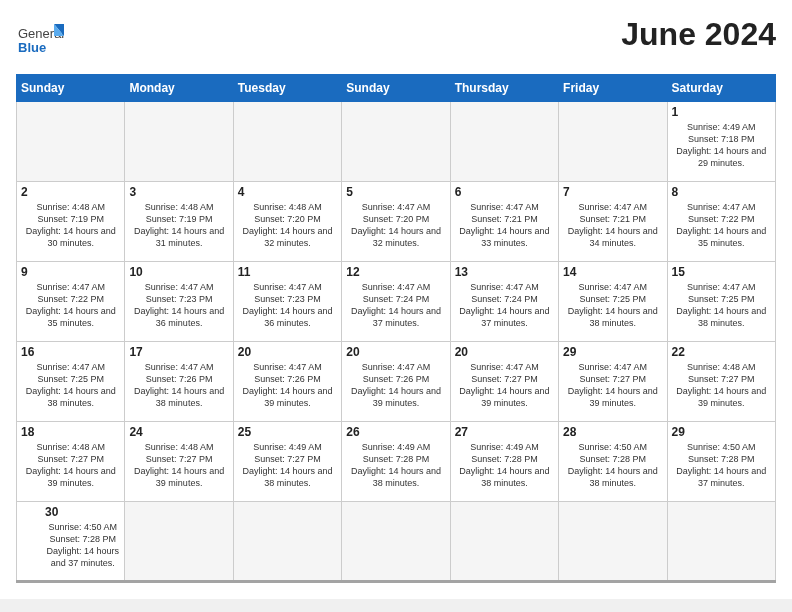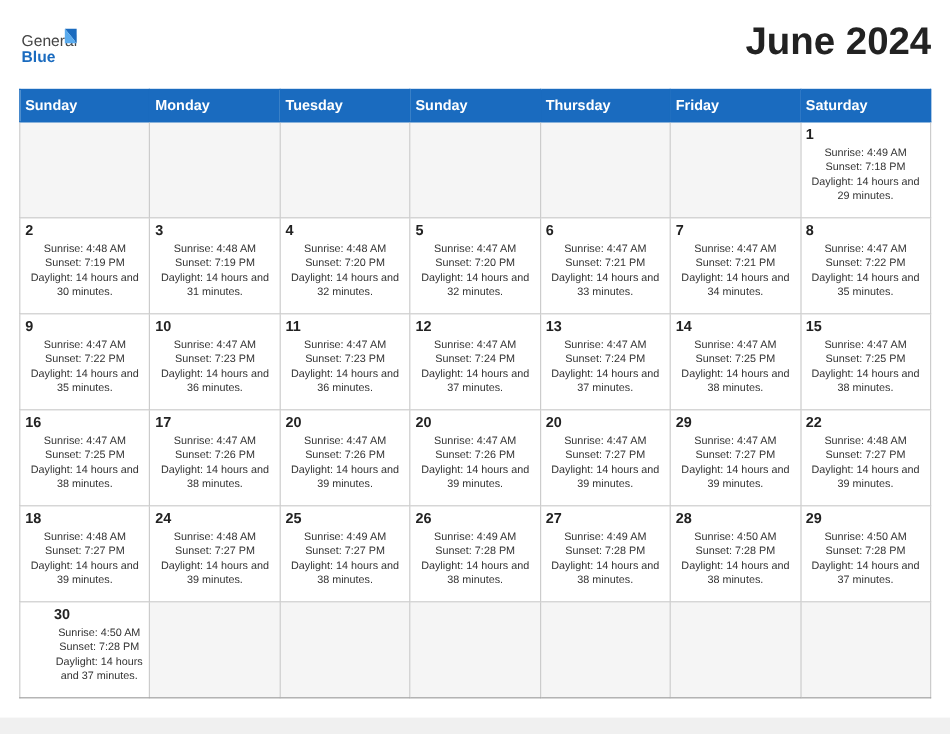--- a/index.html
+++ b/index.html
@@ -70,21 +70,21 @@
       color: #222;
       margin-bottom: 2px;
     }
     .day-info {
       font-size: 9px;
       color: #333;
       line-height: 1.35;
       text-align: center;
     }
     tbody tr:last-child td {
-      border-bottom: 1px solid #a3a3a3;
+      border-bottom: 3px solid #a3a3a3;
       padding-left: 28px;
     }
   </style>
 </head>
 <body>
 
 <div class="page">
   <div class="header">
     <div class="logo">
       <svg width="48" height="48" viewBox="0 0 48 48">

